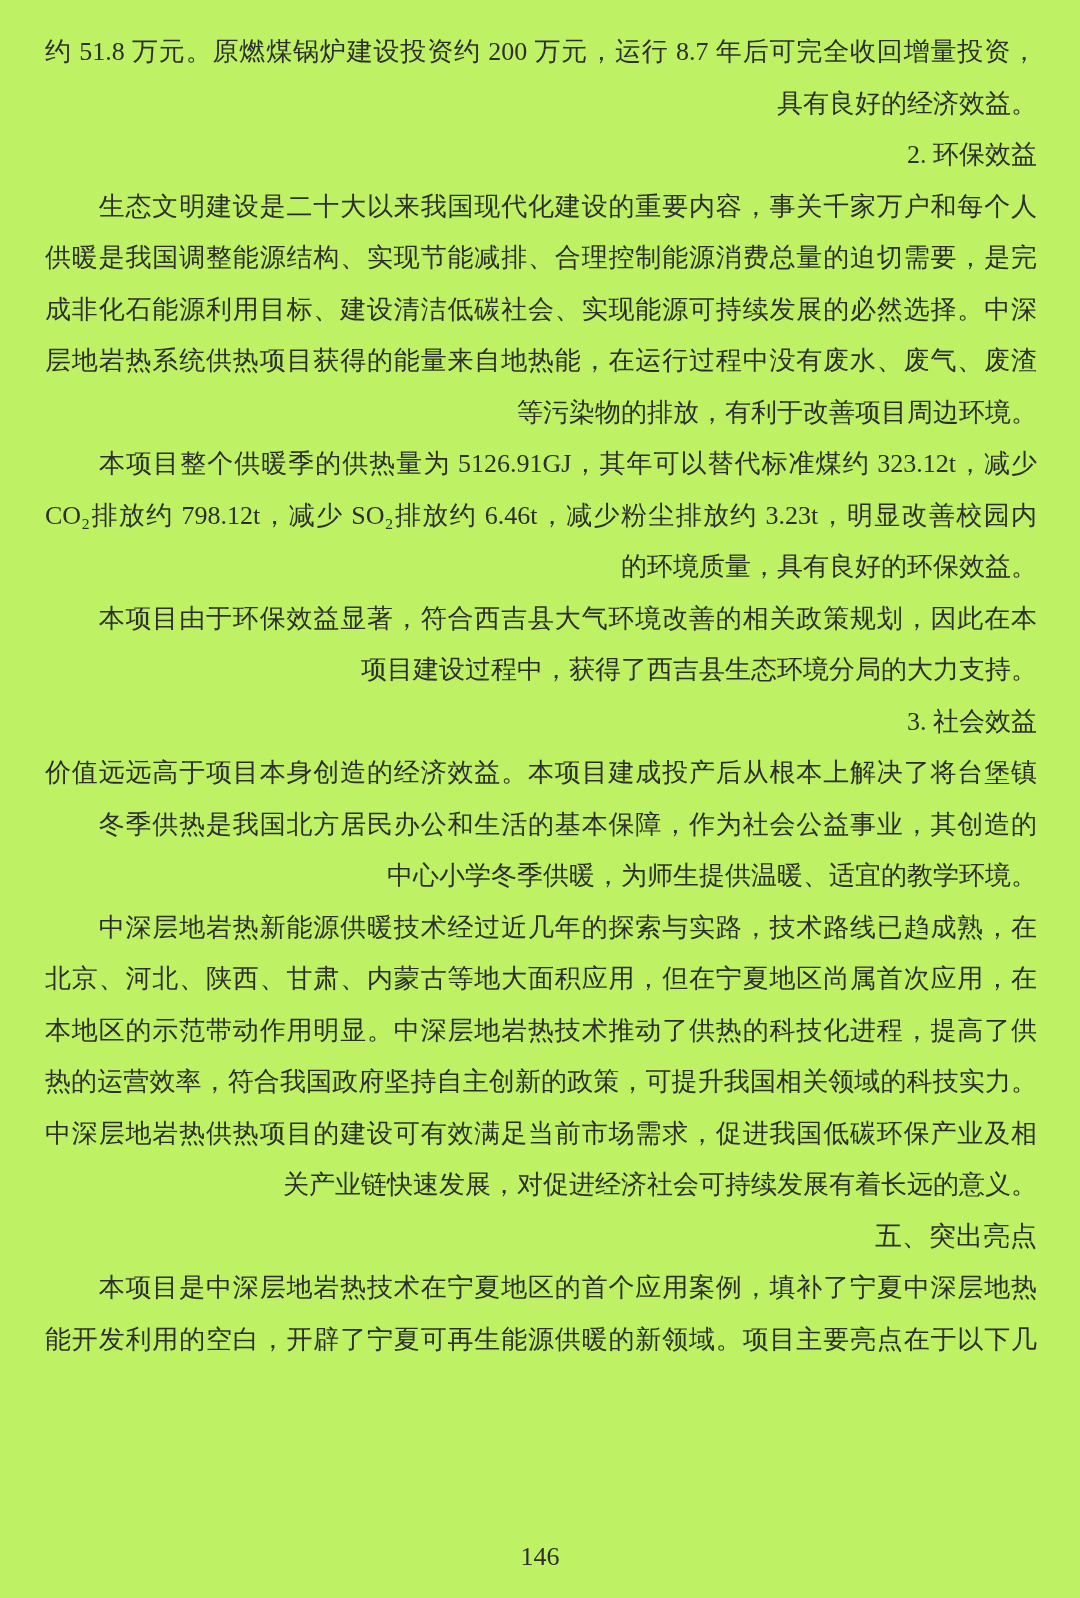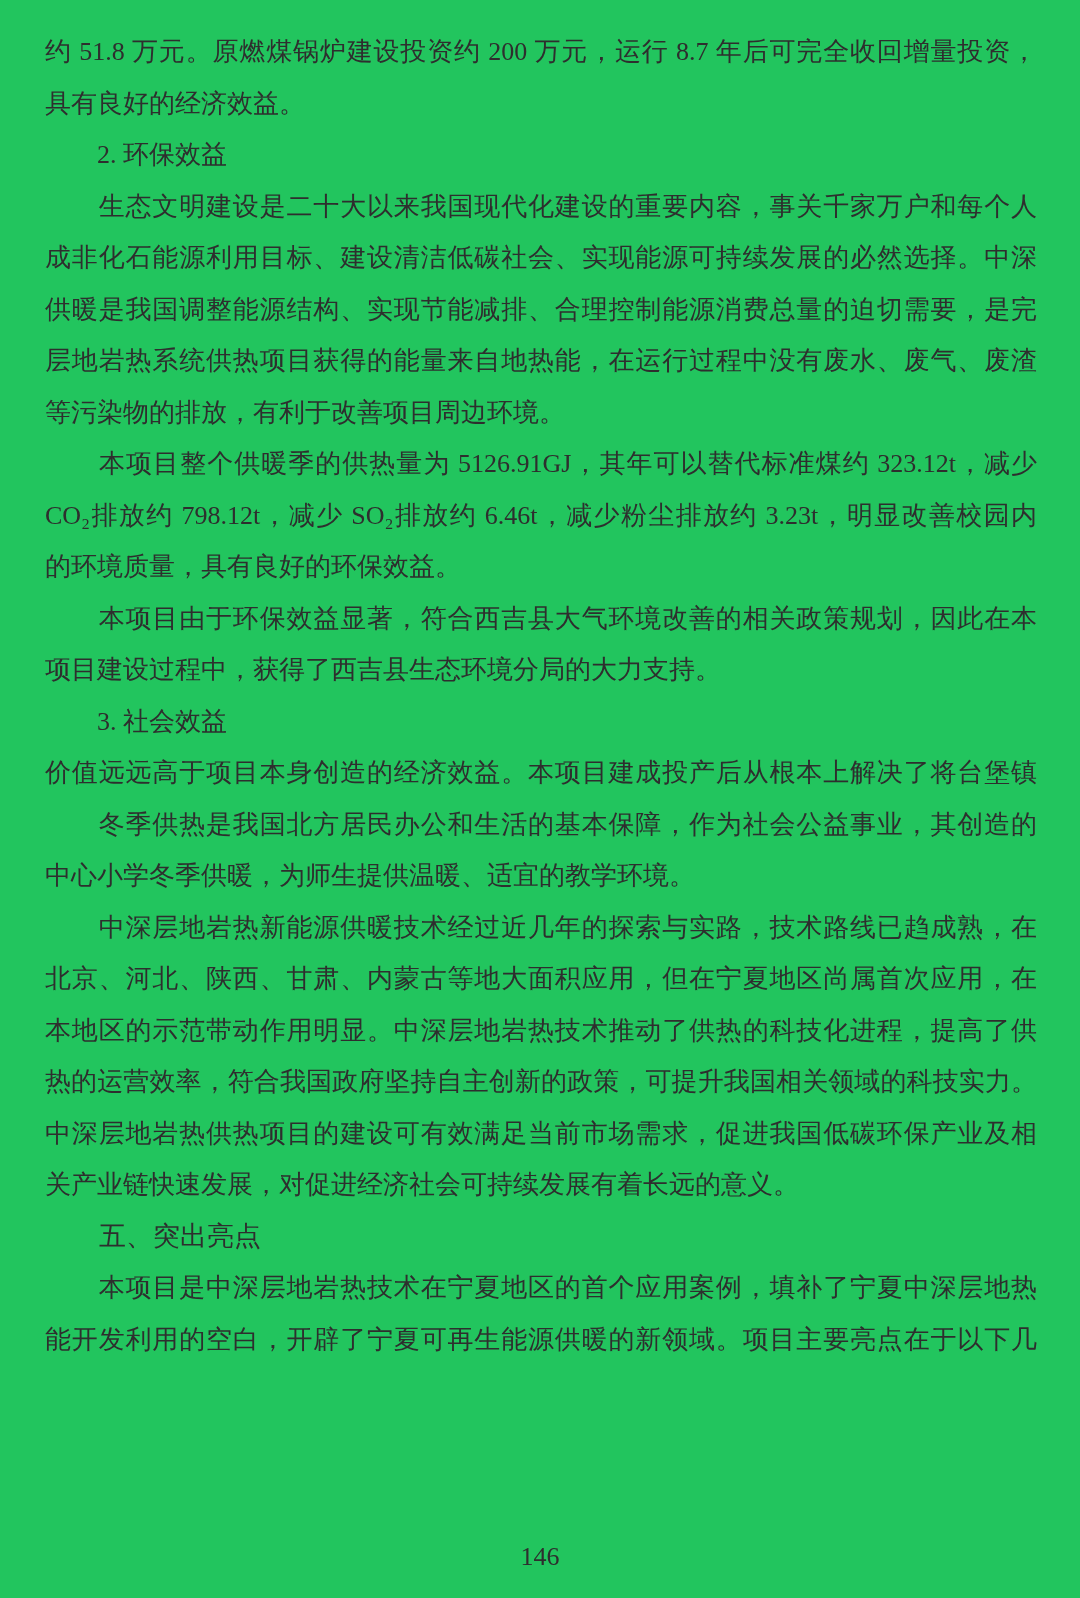--- a/index.html
+++ b/index.html
@@ -4,38 +4,38 @@
 <style>
   html, body {
     margin: 0;
     padding: 0;
     background: #ffffff;
   }
   .page {
     position: relative;
     width: 1080px;
     height: 1598px;
-    background: #22c55e;
+    background: #bef264;
     overflow: hidden;
     font-family: "Liberation Serif", "DejaVu Serif", serif;
     color: #2e2e2e;
   }
   .content {
     position: absolute;
     left: 45px;
     top: 26px;
     width: 992px;
   }
   .line {
     height: 51.5px;
     line-height: 51.5px;
     font-size: 26px;
     white-space: normal;
     overflow: visible;
-    text-align: left;
+    text-align: right;
   }
   .line.stretch {
     text-align: justify;
     text-align-last: justify;
     text-justify: inter-character;
   }
   .block.heading-bold .line {
     font-weight: normal;
     font-size: 27px;
   }
@@ -57,22 +57,22 @@
   <div class="content" id="content">
       <div class="block paragraph">
         <div class="line stretch">约 51.8 万元。原燃煤锅炉建设投资约 200 万元，运行 8.7 年后可完全收回增量投资，</div>
         <div class="line">具有良好的经济效益。</div>
       </div>
       <div class="block heading">
         <div class="line">　　2. 环保效益</div>
       </div>
       <div class="block paragraph">
         <div class="line stretch">　　生态文明建设是二十大以来我国现代化建设的重要内容，事关千家万户和每个人</div>
+        <div class="line stretch">供暖是我国调整能源结构、实现节能减排、合理控制能源消费总量的迫切需要，是完</div>
         <div class="line stretch">成非化石能源利用目标、建设清洁低碳社会、实现能源可持续发展的必然选择。中深</div>
-        <div class="line stretch">供暖是我国调整能源结构、实现节能减排、合理控制能源消费总量的迫切需要，是完</div>
         <div class="line stretch">层地岩热系统供热项目获得的能量来自地热能，在运行过程中没有废水、废气、废渣</div>
         <div class="line">等污染物的排放，有利于改善项目周边环境。</div>
       </div>
       <div class="block paragraph">
         <div class="line stretch">　　本项目整个供暖季的供热量为 5126.91GJ，其年可以替代标准煤约 323.12t，减少</div>
         <div class="line stretch">CO₂排放约 798.12t，减少 SO₂排放约 6.46t，减少粉尘排放约 3.23t，明显改善校园内</div>
         <div class="line">的环境质量，具有良好的环保效益。</div>
       </div>
       <div class="block paragraph">
         <div class="line stretch">　　本项目由于环保效益显著，符合西吉县大气环境改善的相关政策规划，因此在本</div>

